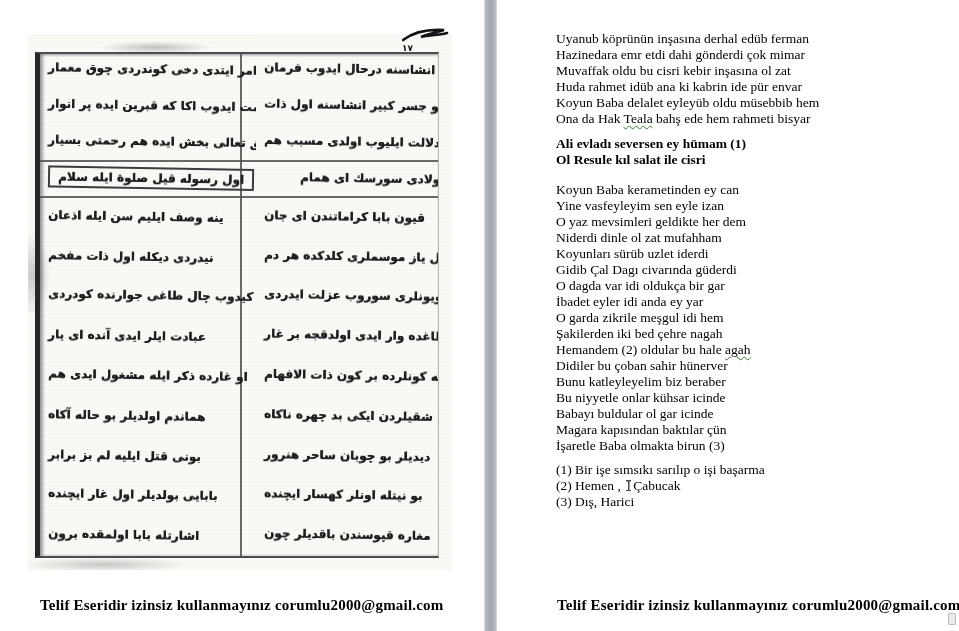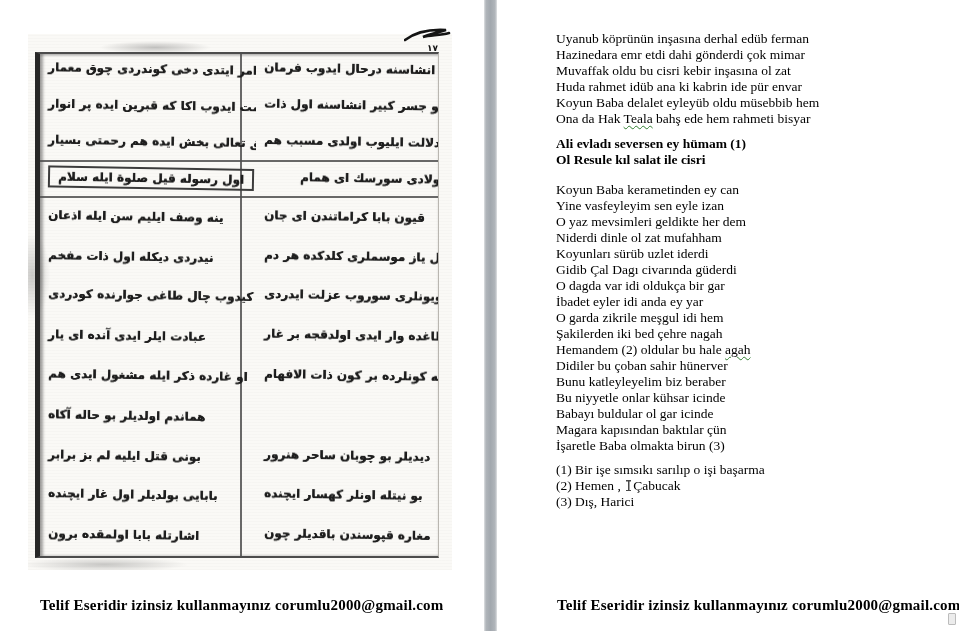--- a/index.html
+++ b/index.html
@@ -32,21 +32,21 @@
   .mcell{display:flex;align-items:center;justify-content:flex-end;overflow:hidden;
          direction:rtl;padding:0 8px;}
   .ml{width:200px;}
   .mr{flex:1;}
   .mline{font-family:"DejaVu Sans",sans-serif;font-size:12px;font-weight:700;color:#1c1c1c;
          white-space:nowrap;filter:blur(.2px);text-shadow:.3px 0 0 currentColor;
          transform:rotate(1deg);transform-origin:right center;}
   .boxed{border:2px solid #3c3c3c;padding:2px 8px;}
   .couplet-r{padding-right:48px;margin-left:36px;}
 
-  .ornament{position:absolute;left:402px;top:27px;width:50px;height:30px;text-align:right;}
+  .ornament{position:absolute;left:402px;top:27px;width:50px;height:30px;text-align:left;}
   .ornament .num{font-family:"DejaVu Sans",sans-serif;font-weight:700;font-size:9px;
                  color:#111;margin:-4px 14px 0 0;}
 
   
   .page-right{position:absolute;left:497px;top:0;width:462px;height:529px;}
   .textblock{position:absolute;left:59px;top:31px;width:390px;
              font-size:13.5px;line-height:16px;}
   .pline{white-space:nowrap;}
   .couplet{margin-top:9px;font-weight:bold;}
   .stanza2{margin-top:14px;}
@@ -146,20 +146,23 @@
             <div class="mcell ml">
                 <span class="mline">او غارده ذكر ايله مشغول ايدى هم</span>
               </div>
             <div class="mcell mr">
                 <span class="mline">ينه كونلرده بر كون ذات الافهام</span>
               </div>
           </div>
           <div class="mrow tall">
             <div class="mcell ml">
                 <span class="mline">هماندم اولديلر بو حاله آكاه</span>
+              </div>
+            <div class="mcell mr">
+                <span class="mline">شقيلردن ايكى بد چهره ناكاه</span>
               </div>
           </div>
           <div class="mrow tall">
             <div class="mcell ml">
                 <span class="mline">بونى قتل ايليه لم بز برابر</span>
               </div>
             <div class="mcell mr">
                 <span class="mline">ديديلر بو چوبان ساحر هنرور</span>
               </div>
           </div>

